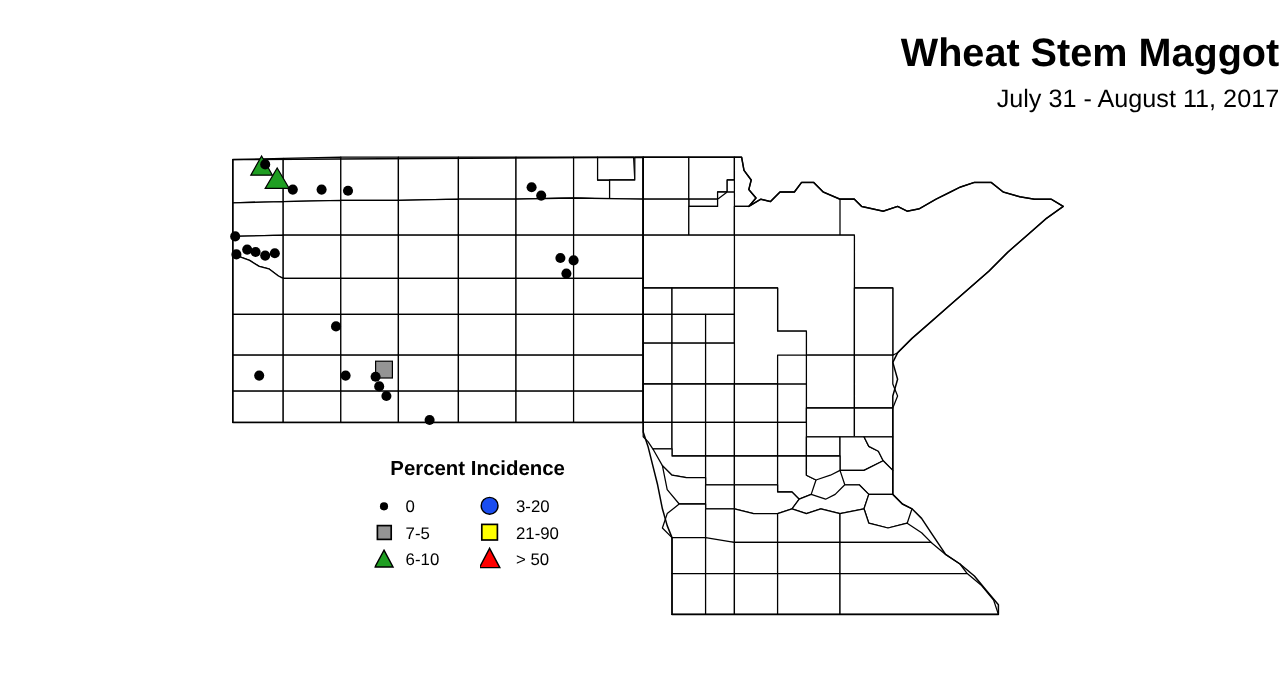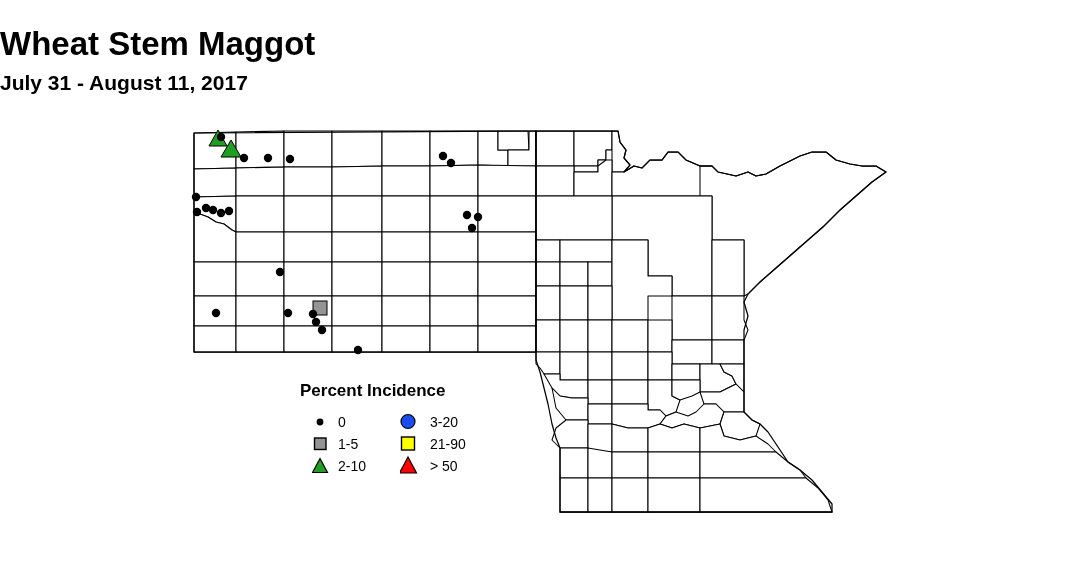--- a/index.html
+++ b/index.html
@@ -20,33 +20,33 @@
     position: absolute;
     inset: 0;
   }
 
   
   .title-block {
     position: absolute;
     top: 0;
     left: 0;
     width: 1066px;
-    text-align: left;
+    text-align: right;
   }
   .main-title {
     font-size: 33px;
     font-weight: bold;
     letter-spacing: 0px;
     line-height: 1;
     margin-top: 27px;
     color: #000000;
   }
   .sub-title {
     font-size: 21px;
-    font-weight: bold;
+    font-weight: normal;
     line-height: 1;
     margin-top: 12px;
     color: #000000;
   }
 
   
   #map-figure {
     position: absolute;
     left: 0;
     top: 0;
@@ -87,20 +87,21 @@
     left: 300px;
     top: 378px;
     width: 200px;
     height: 104px;
   }
   .legend-title {
     position: absolute;
     left: 0;
     top: 4px;
     width: 196px;
+    text-align: center;
     font-size: 17px;
     font-weight: bold;
     line-height: 1;
     color: #000000;
   }
   .legend-col {
     position: absolute;
     top: 33px;
   }
   .legend-col.left  { left: 12px;  }
@@ -340,30 +341,30 @@
         </span>
         <span class="legend-label">0</span>
       </div>
 
       <div class="legend-row">
         <span class="legend-sym">
           <svg width="22" height="22" viewBox="0 0 22 22">
               <rect x="2.5" y="5" width="11.5" height="11.5" fill="#949494" stroke="#000000" stroke-width="1.4"></rect>
             </svg>
         </span>
-        <span class="legend-label">1-5</span>
+        <span class="legend-label">7-5</span>
       </div>
 
       <div class="legend-row">
         <span class="legend-sym">
           <svg width="22" height="22" viewBox="0 0 22 22">
               <polygon points="8,3.5 15.5,17.5 0.5,17.5" fill="#1f9e22" stroke="#000000" stroke-width="1.2"></polygon>
             </svg>
         </span>
-        <span class="legend-label">2-10</span>
+        <span class="legend-label">6-10</span>
       </div>
 
     </div>
 
     <div class="legend-col right">
 
       <div class="legend-row">
         <span class="legend-sym">
           <svg width="22" height="22" viewBox="0 0 22 22">
               <circle cx="8" cy="10.5" r="7" fill="#1a4df0" stroke="#000000" stroke-width="1.2"></circle>

